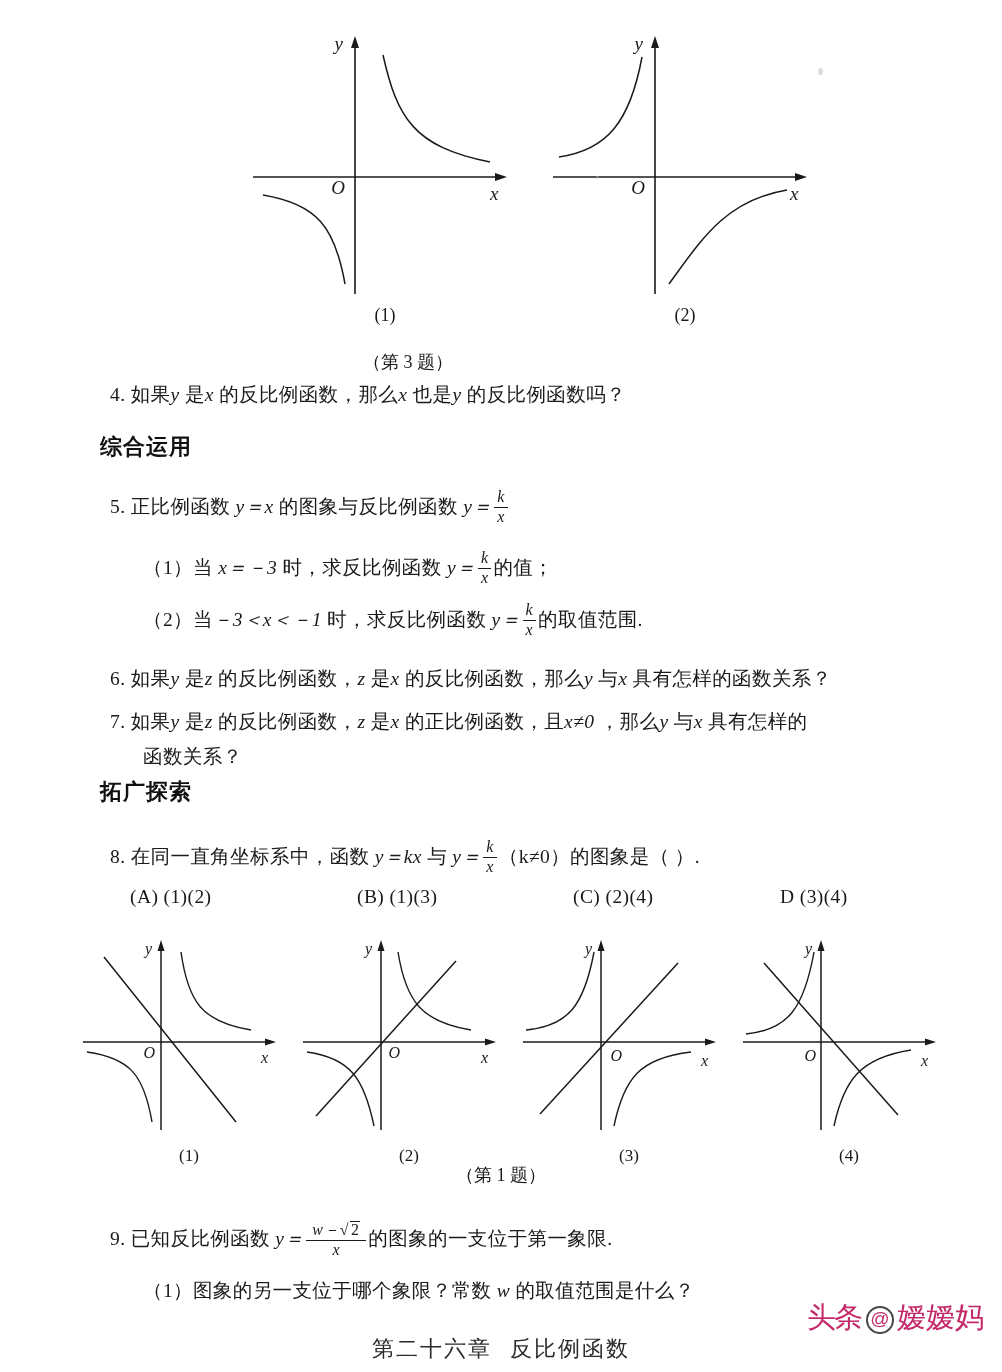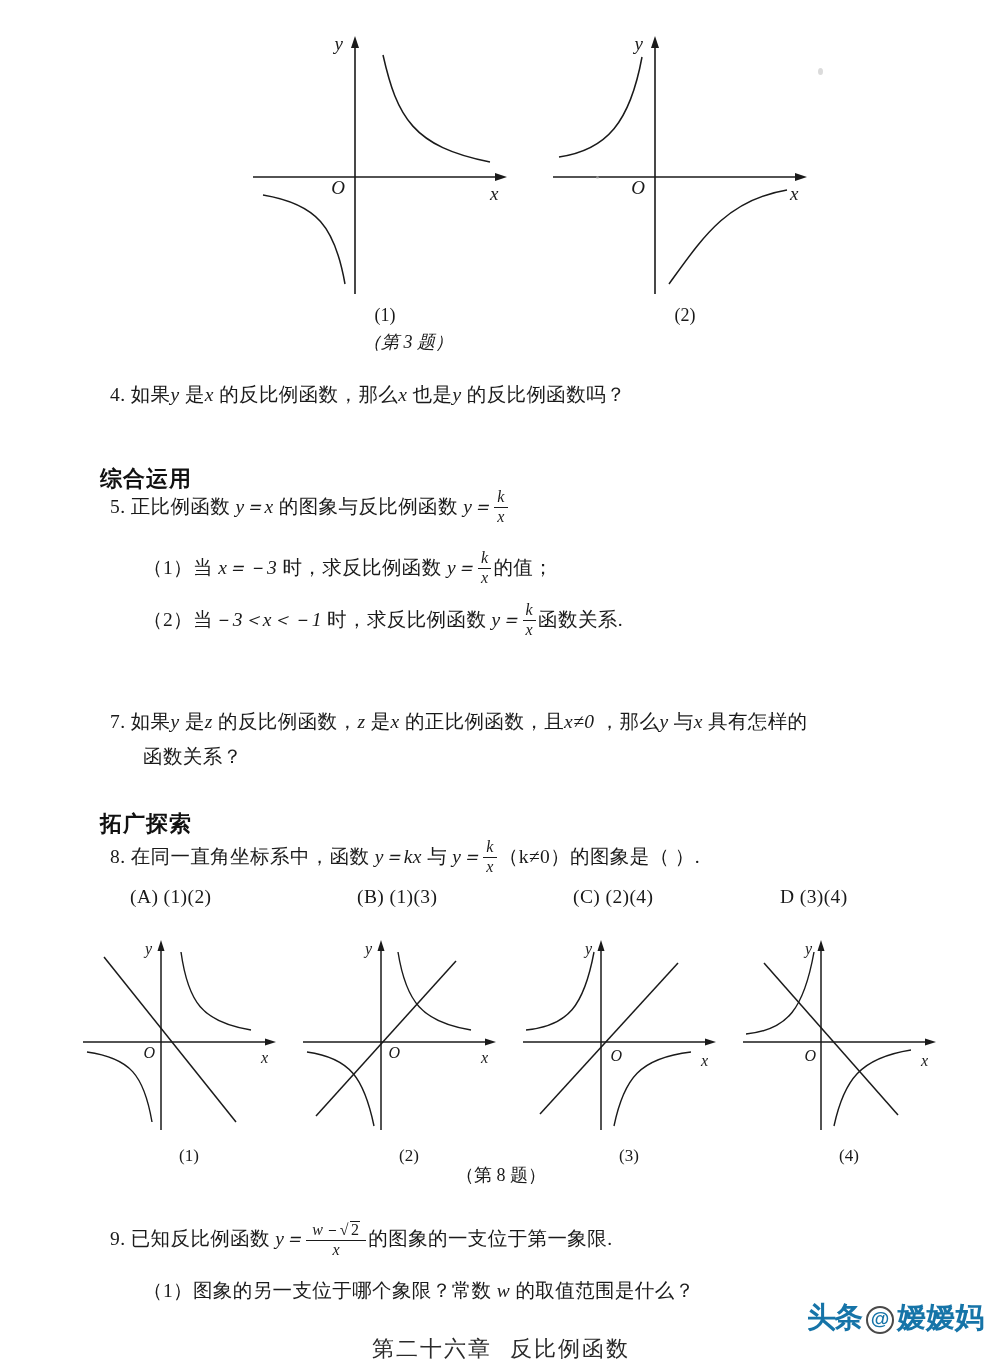--- a/index.html
+++ b/index.html
@@ -29,21 +29,20 @@
     line-height: 34px;
     letter-spacing: 0.4px;
     white-space: nowrap;
   }
   .section-head {
     font-family: "Liberation Sans", "DejaVu Sans", sans-serif;
     font-weight: bold;
     font-size: 22px;
     letter-spacing: 1px;
     color: #111;
-    margin-top: 32px;
   }
 
   
   .frac {
     display: inline-block;
     vertical-align: middle;
     text-align: center;
     font-size: 16px;
     line-height: 1.05;
     position: relative;
@@ -97,22 +96,22 @@
     color: #2a2a2a;
   }
   .footer .chap { margin-right: 18px; }
 
   .watermark {
     position: absolute;
     right: 18px;
     bottom: 34px;
     font-family: "Liberation Sans", "DejaVu Sans", sans-serif;
     font-size: 29px;
-    font-weight: bold;
-    color: #0369a1;
+    font-weight: normal;
+    color: #be185d;
     opacity: 0.92;
     white-space: nowrap;
     letter-spacing: 0px;
   }
   .watermark .wm-logo {
     display: inline-block;
     margin-right: 4px;
     letter-spacing: -2px;
   }
   .watermark .wm-at {
@@ -169,21 +168,21 @@
       <path d="M 14,135 C 62,128 85,100 97,35" fill="none" stroke="#1a1a1a" stroke-width="1.5"></path>
 
       <path d="M 124,262 C 158,215 182,178 242,168" fill="none" stroke="#1a1a1a" stroke-width="1.5"></path>
       <text x="100" y="172" font-family="Liberation Serif, serif" font-style="italic" font-size="19" fill="#1a1a1a" text-anchor="end">O</text>
       <text x="245" y="178" font-family="Liberation Serif, serif" font-style="italic" font-size="19" fill="#1a1a1a">x</text>
       <text x="98" y="28" font-family="Liberation Serif, serif" font-style="italic" font-size="19" fill="#1a1a1a" text-anchor="end">y</text>
     </svg>
     <div class="fig-caption" style="width:280px; margin-top:-2px;">(2)</div>
   </div>
 
-  <div class="abs fig-caption" style="left:0; top:330px; width:816px;font-style:italic;">（第 3 题）</div>
+  <div class="abs fig-caption" style="left:0; top:350px; width:816px;">（第 3 题）</div>
 
   <div class="abs body-line" style="left:110px; top:378px;">
     <span>4.</span>
     <span>如果</span><span class="mathvar">y</span>
     <span>是</span><span class="mathvar">x</span>
     <span>的反比例函数，那么</span><span class="mathvar">x</span>
     <span>也是</span><span class="mathvar">y</span>
     <span>的反比例函数吗？</span>
   </div>
 
@@ -200,23 +199,33 @@
   <div class="abs body-line" style="left:143px; top:551px;">
     <span>（1）</span><span>当</span>
     <span class="mathvar">x＝－3</span>
     <span>时，求反比例函数</span>
     <span class="mathvar">y＝</span><span class="frac"><span class="num">k</span><span class="bar"></span><span class="den">x</span></span><span>的值；</span>
   </div>
 
   <div class="abs body-line" style="left:143px; top:603px;">
     <span>（2）</span><span>当</span><span class="mathvar">－3＜x＜－1</span>
     <span>时，求反比例函数</span>
-    <span class="mathvar">y＝</span><span class="frac"><span class="num">k</span><span class="bar"></span><span class="den">x</span></span><span>函数关系.</span>
-  </div>
-
+    <span class="mathvar">y＝</span><span class="frac"><span class="num">k</span><span class="bar"></span><span class="den">x</span></span><span>的取值范围.</span>
+  </div>
+
+  <div class="abs body-line" style="left:110px; top:662px;">
+    <span>6.</span>
+    <span>如果</span><span class="mathvar">y</span>
+    <span>是</span><span class="mathvar">z</span>
+    <span>的反比例函数，</span><span class="mathvar">z</span>
+    <span>是</span><span class="mathvar">x</span>
+    <span>的反比例函数，那么</span><span class="mathvar">y</span>
+    <span>与</span><span class="mathvar">x</span>
+    <span>具有怎样的函数关系？</span>
+  </div>
 
   <div class="abs body-line" style="left:110px; top:705px;">
     <span>7.</span>
     <span>如果</span><span class="mathvar">y</span>
     <span>是</span><span class="mathvar">z</span>
     <span>的反比例函数，</span><span class="mathvar">z</span>
     <span>是</span><span class="mathvar">x</span>
     <span>的正比例函数，且</span><span class="mathvar">x≠0</span>
     <span>，那么</span><span class="mathvar">y</span>
     <span>与</span><span class="mathvar">x</span>
@@ -298,21 +307,21 @@
       <line x1="26" y1="33" x2="160" y2="185" stroke="#1a1a1a" stroke-width="1.5"></line>
       <path d="M 8,104 C 50,100 66,78 76,22" fill="none" stroke="#1a1a1a" stroke-width="1.4"></path>
       <path d="M 96,196 C 106,150 122,128 173,120" fill="none" stroke="#1a1a1a" stroke-width="1.4"></path>
       <text x="78" y="131" font-family="Liberation Serif, serif" font-style="italic" font-size="16" fill="#1a1a1a" text-anchor="end">O</text>
       <text x="183" y="136" font-family="Liberation Serif, serif" font-style="italic" font-size="16" fill="#1a1a1a">x</text>
       <text x="74" y="24" font-family="Liberation Serif, serif" font-style="italic" font-size="16" fill="#1a1a1a" text-anchor="end">y</text>
     </svg>
     <div class="fig-caption" style="width:222px; font-size:17px; margin-top:1px;">(4)</div>
   </div>
 
-  <div class="abs fig-caption" style="left:0; top:1163px; width:1002px;">（第 8 题）</div>
+  <div class="abs fig-caption" style="left:0; top:1163px; width:1002px;">（第 1 题）</div>
 
   <div class="abs body-line" style="left:110px; top:1222px;">
     <span>9.</span>
     <span>已知反比例函数</span>
     <span class="mathvar">y＝</span><span class="frac wide"><span class="num"><span class="mathvar">w－</span><span class="radsign">√</span><span class="sqrt">2</span></span><span class="bar"></span><span class="den">x</span></span><span>的图象的一支位于第一象限.</span>
   </div>
 
   <div class="abs body-line" style="left:143px; top:1274px;">
     <span>（1）</span><span>图象的另一支位于哪个象限？常数</span>
     <span class="mathvar">w</span>

